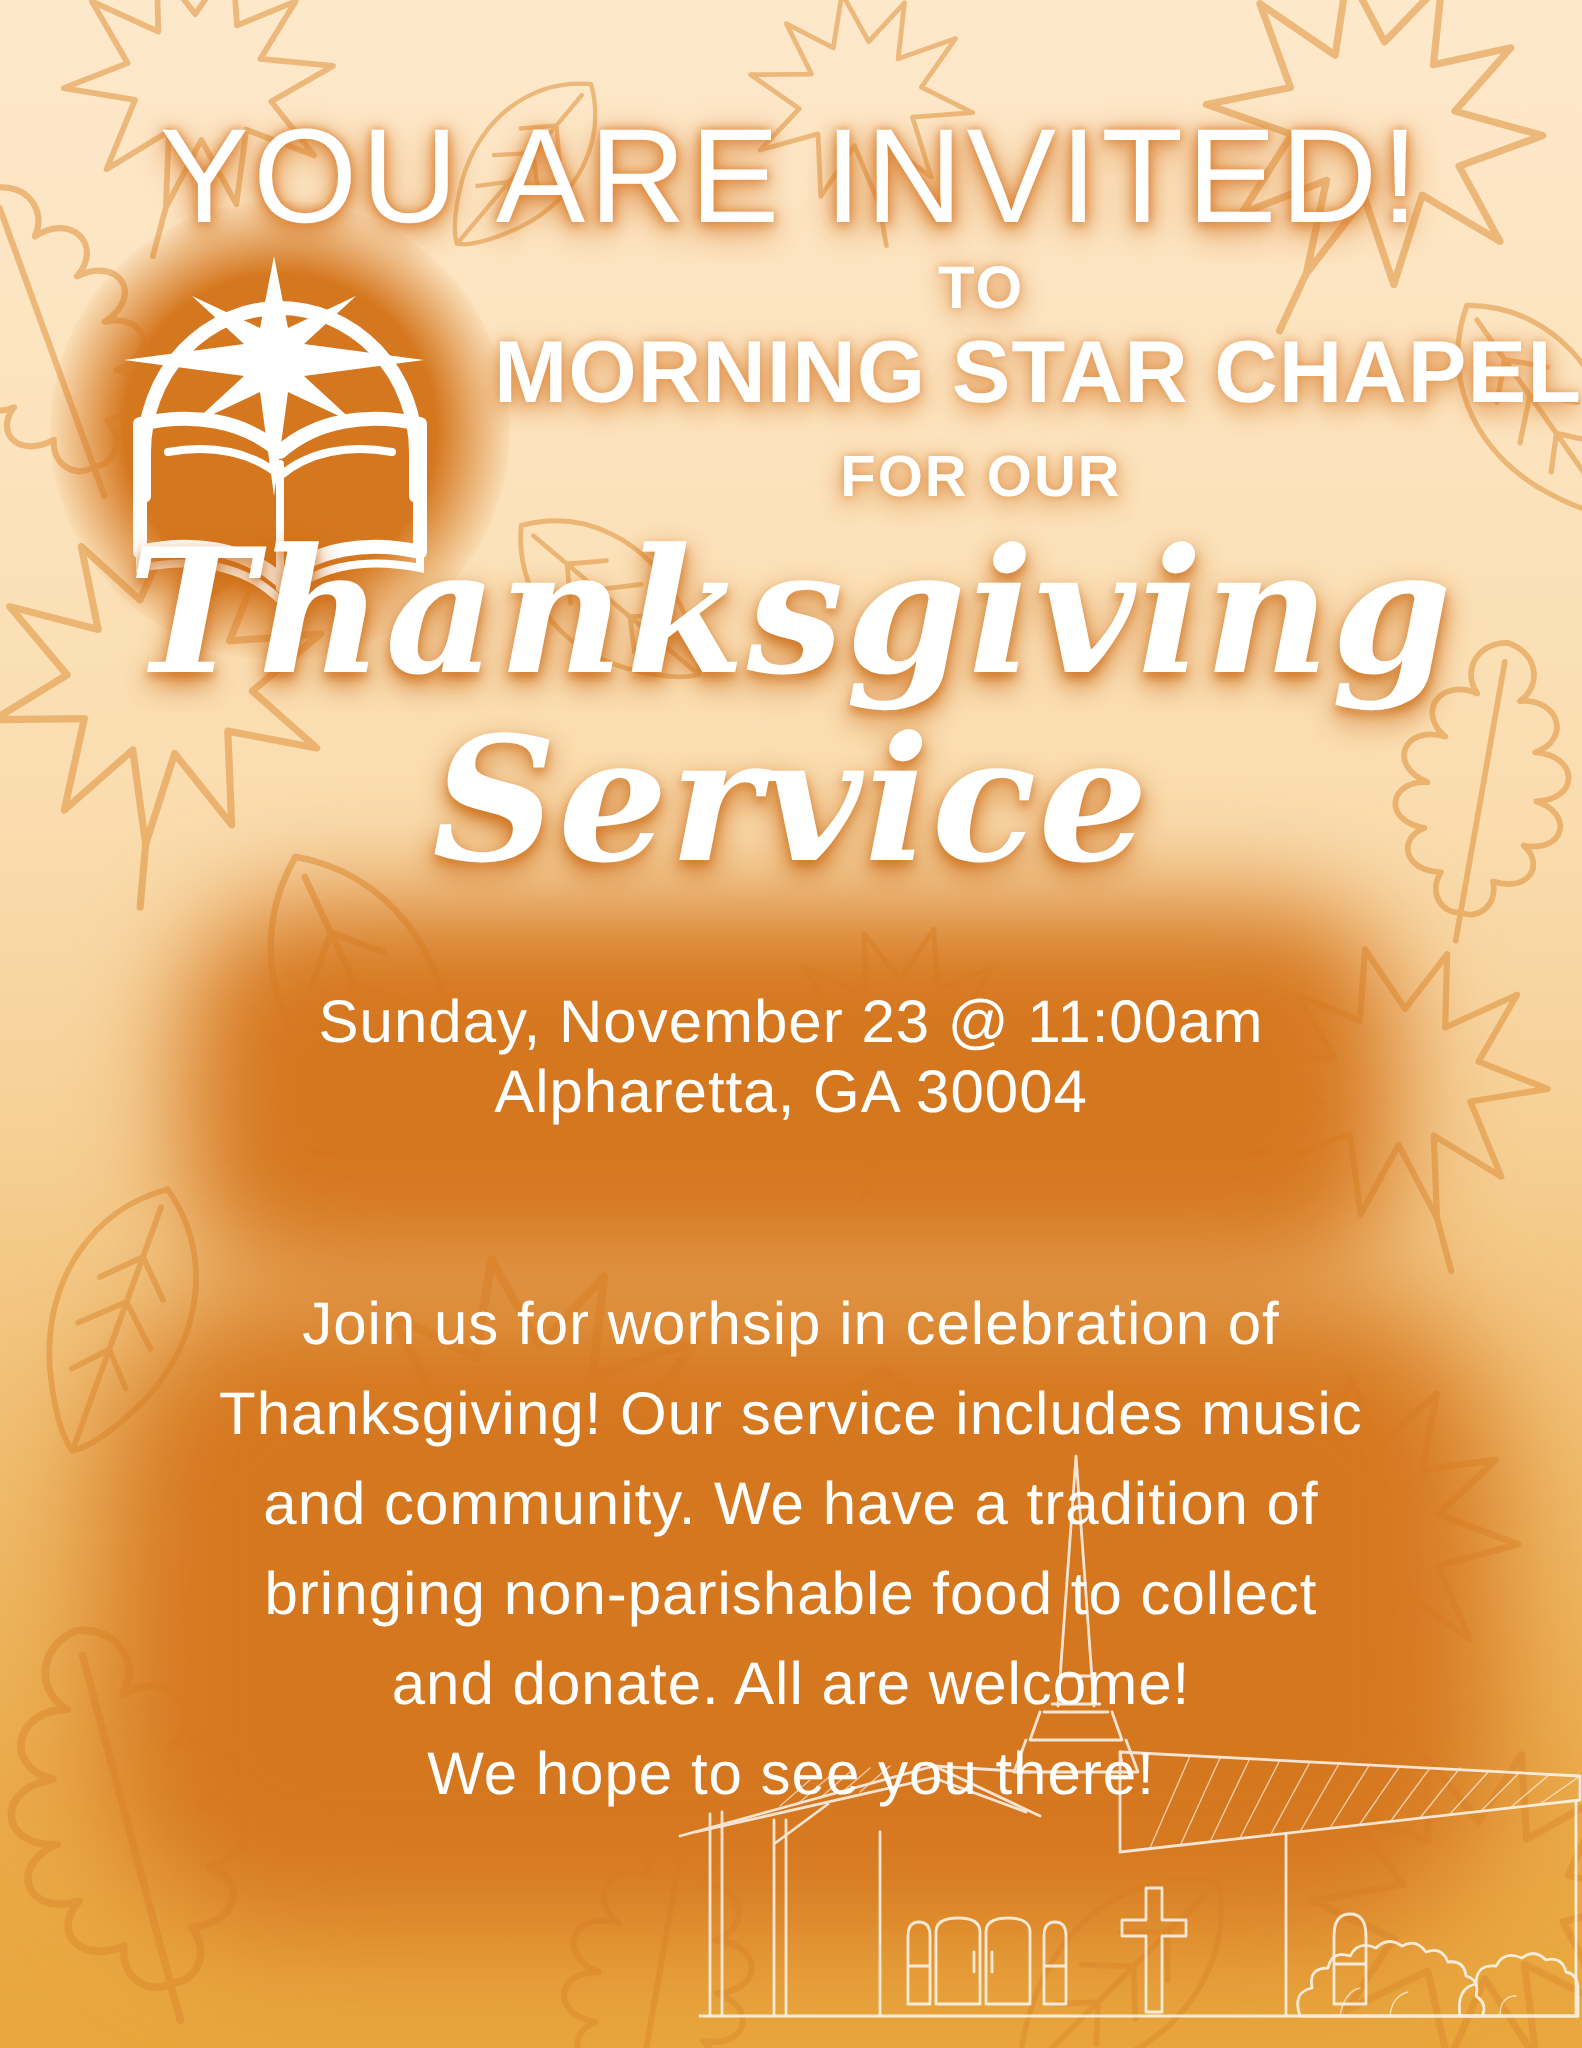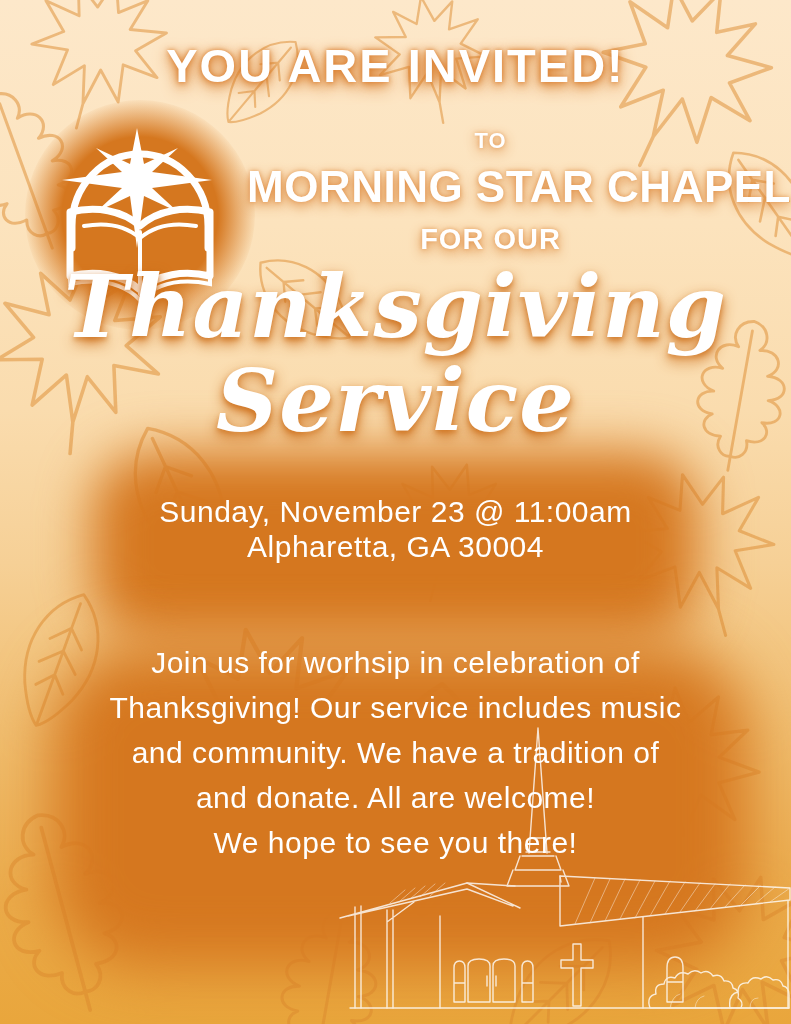--- a/index.html
+++ b/index.html
@@ -32,26 +32,26 @@
   .church .hatch { stroke-width:.7; opacity:.75; }
 
   .logo { position:absolute; left:40px; top:108px; }
   .logo .line { stroke:#ffffff; stroke-width:7; fill:none; stroke-linejoin:round; stroke-linecap:round; }
   .logo .thin { stroke:#ffffff; stroke-width:4; fill:none; stroke-linecap:round; }
   .logo .star { fill:#ffffff; }
 
   
   .txt { position:absolute; left:0; right:0; text-align:center; color:#ffffff; }
   .invite {
-    top:34px; font-size:47px; font-weight:700; letter-spacing:2px; margin:4px;
+    top:34px; font-size:67px; font-weight:400; letter-spacing:2px; margin:16px;
     text-shadow:0 0 4px rgba(220,125,45,.75), 0 5px 16px rgba(214,118,34,.95), 0 2px 8px rgba(214,118,34,.8);
   }
   .subhead { left:190px; font-weight:800;
     text-shadow:0 0 4px rgba(220,125,45,.6), 0 4px 12px rgba(214,118,34,.85); }
-  .to     { top:128px; font-size:22px; letter-spacing:1px; }
+  .to     { top:128px; font-size:30px; letter-spacing:1px; }
   .org    { top:162px; font-size:44px; letter-spacing:.5px;text-align:right; }
   .forour { top:223px; font-size:29px; letter-spacing:1px; }
   .headline {
     top:260px; font-family:"DejaVu Serif", serif; font-style:italic; font-weight:bold;
     font-size:86px; line-height:94px; letter-spacing:1px;
     text-shadow:0 6px 14px rgba(204,108,22,.9), 0 3px 5px rgba(204,108,22,.6);
   }
   .event   { top:494px; font-size:30px; line-height:35px; letter-spacing:.5px; }
   .message { top:640px; font-size:30px; line-height:45px; letter-spacing:.5px; }
 </style>
@@ -154,17 +154,18 @@
 
   <div class="txt event">
     <div>Sunday, November 23 @ 11:00am</div>
     <div>Alpharetta, GA 30004</div>
   </div>
 
   <div class="txt message">
     <div>Join us for worhsip in celebration of</div>
     <div>Thanksgiving! Our service includes music</div>
     <div>and community. We have a tradition of</div>
+    <div>bringing non-parishable food to collect</div>
     <div>and donate. All are welcome!</div>
     <div>We hope to see you there!</div>
   </div>
 
 </div>
 
 </body></html>

